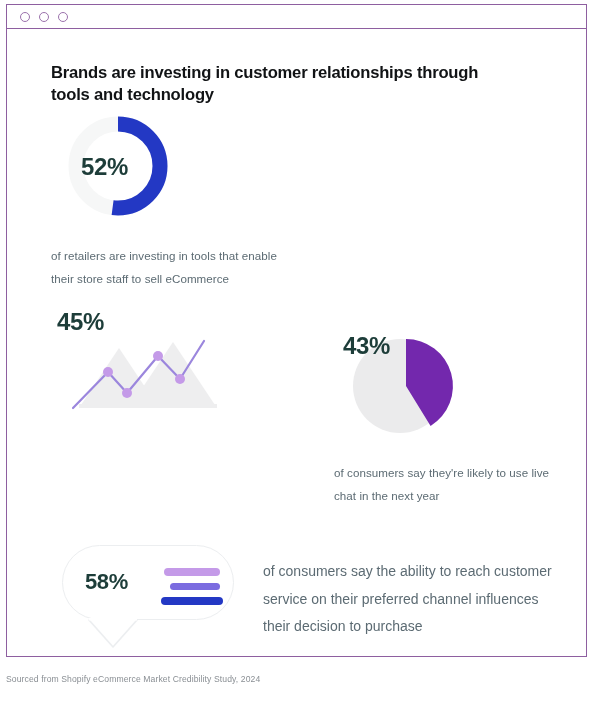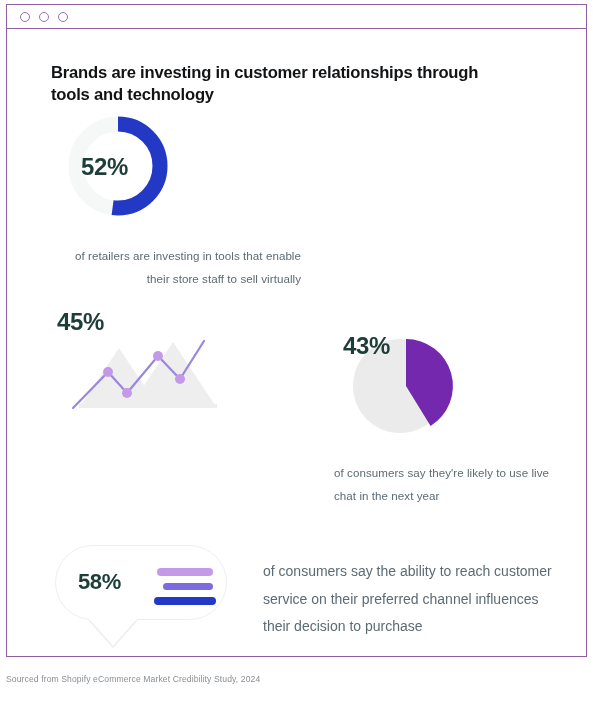--- a/index.html
+++ b/index.html
@@ -74,21 +74,21 @@
     font-weight: 700;
     line-height: 1.33;
     letter-spacing: -0.2px;
     color: #111315;
   }
 
   
   .stat {
     position: absolute;
   }
-  .stat-col-left  { left: 44px;  width: 250px; text-align: right; }
+  .stat-col-left  { left: 44px;  width: 250px; }
   .stat-col-right { left: 327px; width: 230px; }
 
   .visual {
     position: relative;
     height: 112px;
   }
 
   .caption {
     font-size: 11.6px;
     line-height: 1.97;
@@ -161,21 +161,21 @@
   
   .bubble-block {
     position: absolute;
     left: 48px;
     top: 516px;
     width: 178px;
     height: 110px;
   }
   .bubble {
     position: absolute;
-    left: 0;
+    left: 7px;
     top: 0;
     width: 172px;
     height: 75px;
     border: 1.6px solid #eceef0;
     border-radius: 38px;
     background: #ffffff;
     box-sizing: border-box;
   }
   .bubble .n58 {
     position: absolute;
@@ -238,21 +238,21 @@
       <div class="stat stat-col-left" style="top:82px;">
         <div class="visual">
           <div class="donut-wrap">
             <svg width="110" height="110" viewBox="0 0 110 110">
               <circle cx="55" cy="55" r="42" fill="none" stroke="#f6f7f7" stroke-width="15"></circle>
               <circle cx="55" cy="55" r="42" fill="none" stroke="#2338c4" stroke-width="15" stroke-dasharray="137.2 126.7" stroke-dashoffset="0" transform="rotate(-90 55 55)"></circle>
             </svg>
             <div class="big-num" style="position:absolute; left:18px; top:44px;">52%</div>
           </div>
         </div>
-        <div class="caption" style="margin-top:22px;">of retailers are investing in tools that enable their store staff to sell virtually</div>
+        <div class="caption" style="margin-top:22px;">of retailers are investing in tools that enable their store staff to sell eCommerce</div>
       </div>
 
 
       <div class="stat stat-col-left" style="top:279px;">
         <div class="visual">
           <div class="mountain">
             <svg width="185" height="108" viewBox="0 0 185 108">
               <polygon points="28,100 68,40 108,100" fill="#eeeeef"></polygon>
               <polygon points="78,100 122,34 166,100" fill="#eeeeef"></polygon>
               <rect x="28" y="96" width="138" height="4" fill="#eeeeef"></rect>

